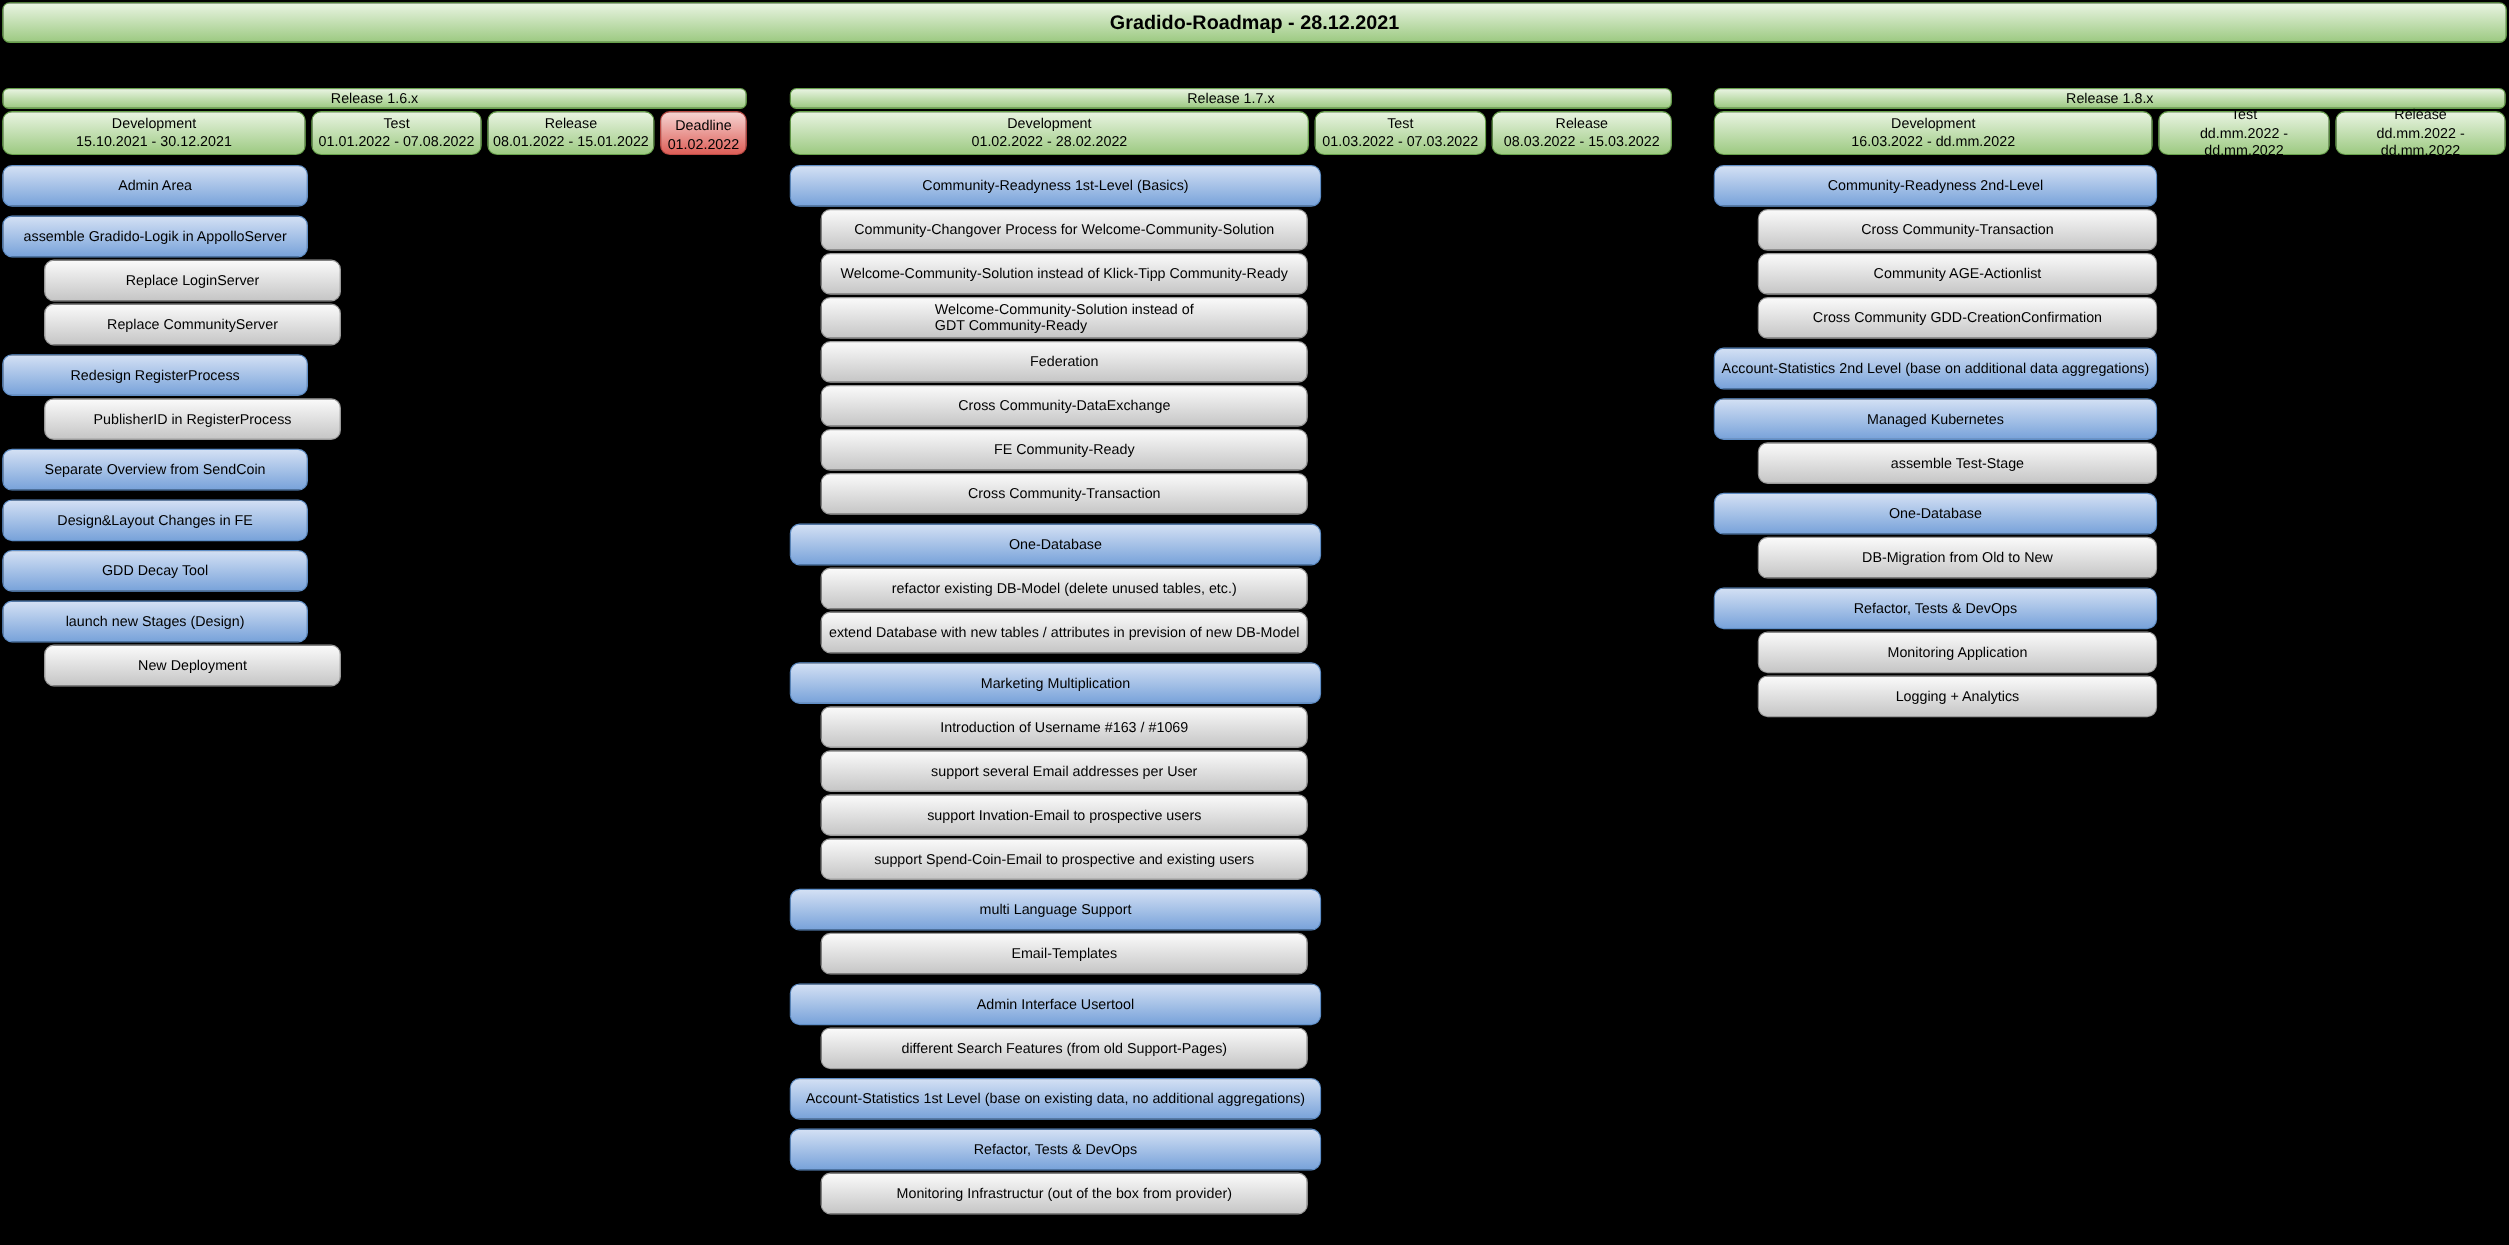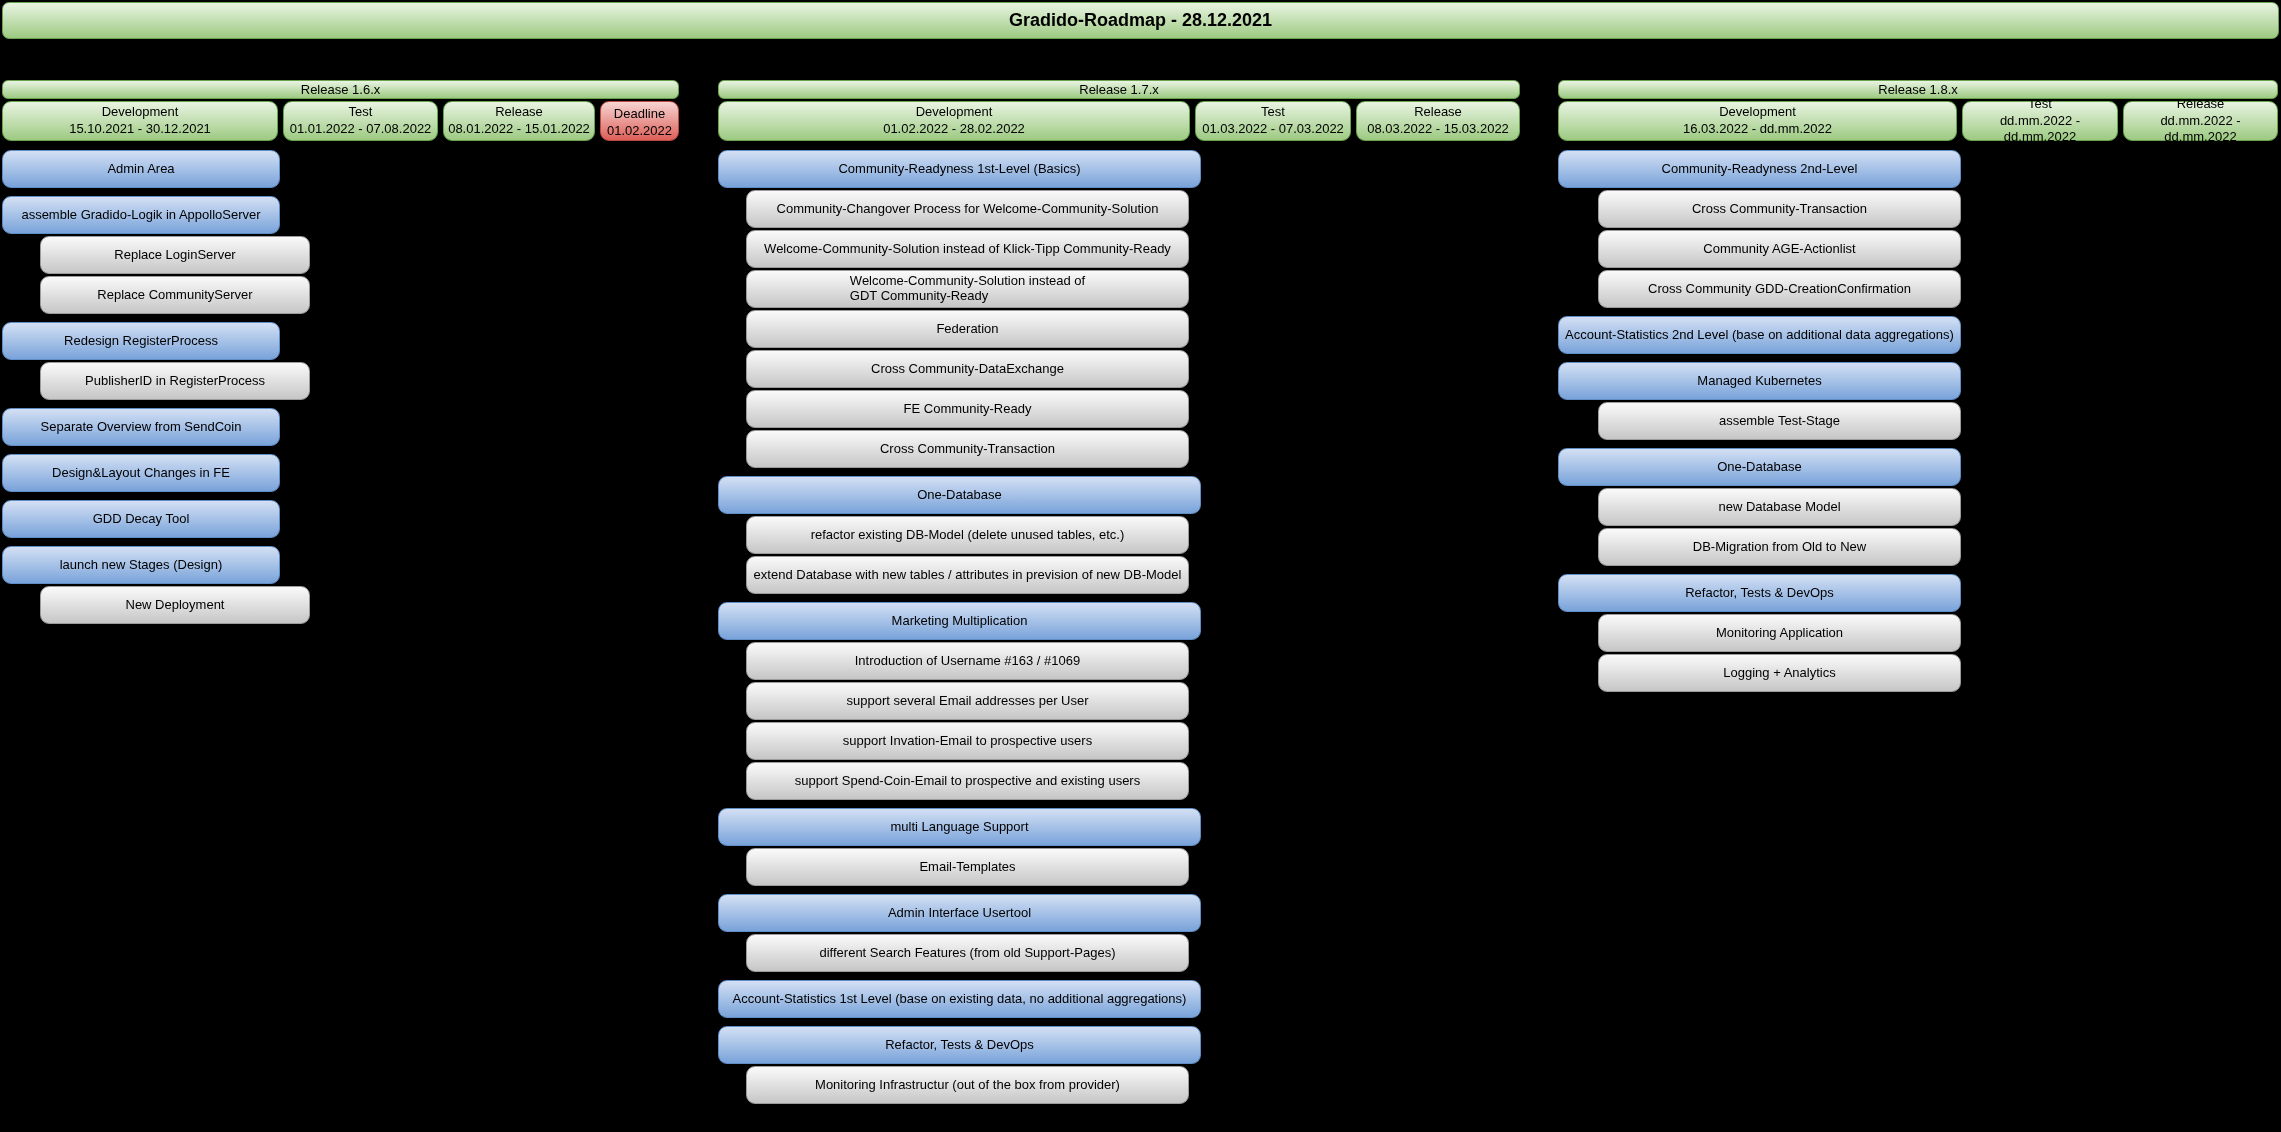--- a/index.html
+++ b/index.html
@@ -185,21 +185,20 @@
         </div>
         <div class="group">
           <div class="task task-main">Account-Statistics 2nd Level (base on additional data aggregations)</div>
         </div>
         <div class="group">
           <div class="task task-main">Managed Kubernetes</div>
           <div class="task task-sub">assemble Test-Stage</div>
         </div>
         <div class="group">
           <div class="task task-main">One-Database</div>
-          <div class="task task-sub">new Database Model</div>
           <div class="task task-sub">DB-Migration from Old to New</div>
         </div>
         <div class="group">
           <div class="task task-main">Refactor, Tests &amp; DevOps</div>
           <div class="task task-sub">Monitoring Application</div>
           <div class="task task-sub">Logging + Analytics</div>
         </div>
       </div>
     </div>
   </div>

